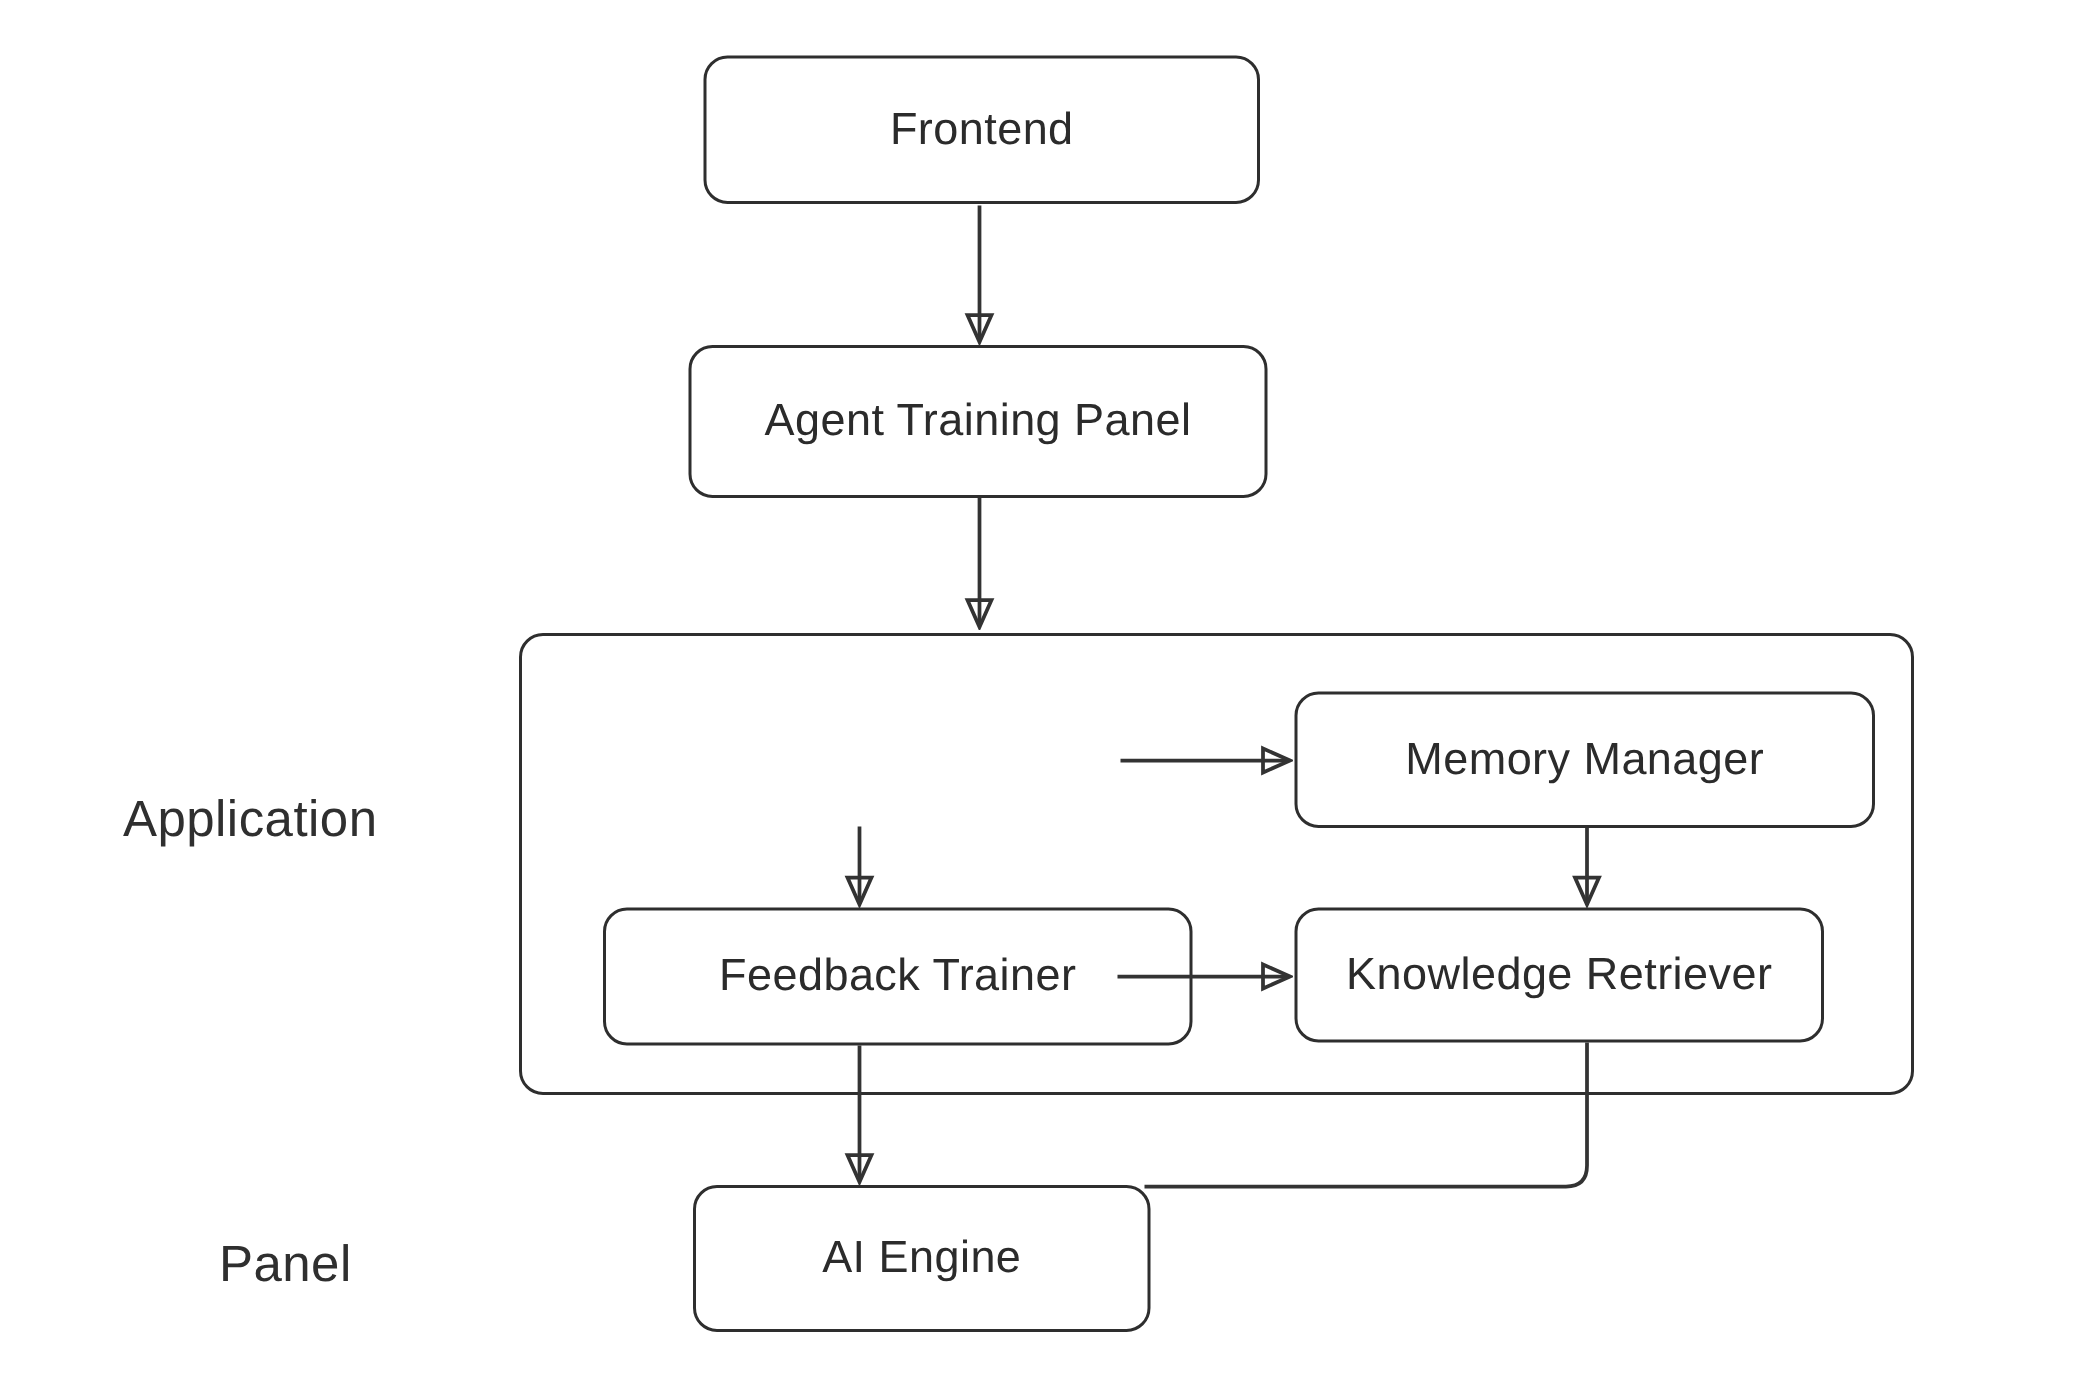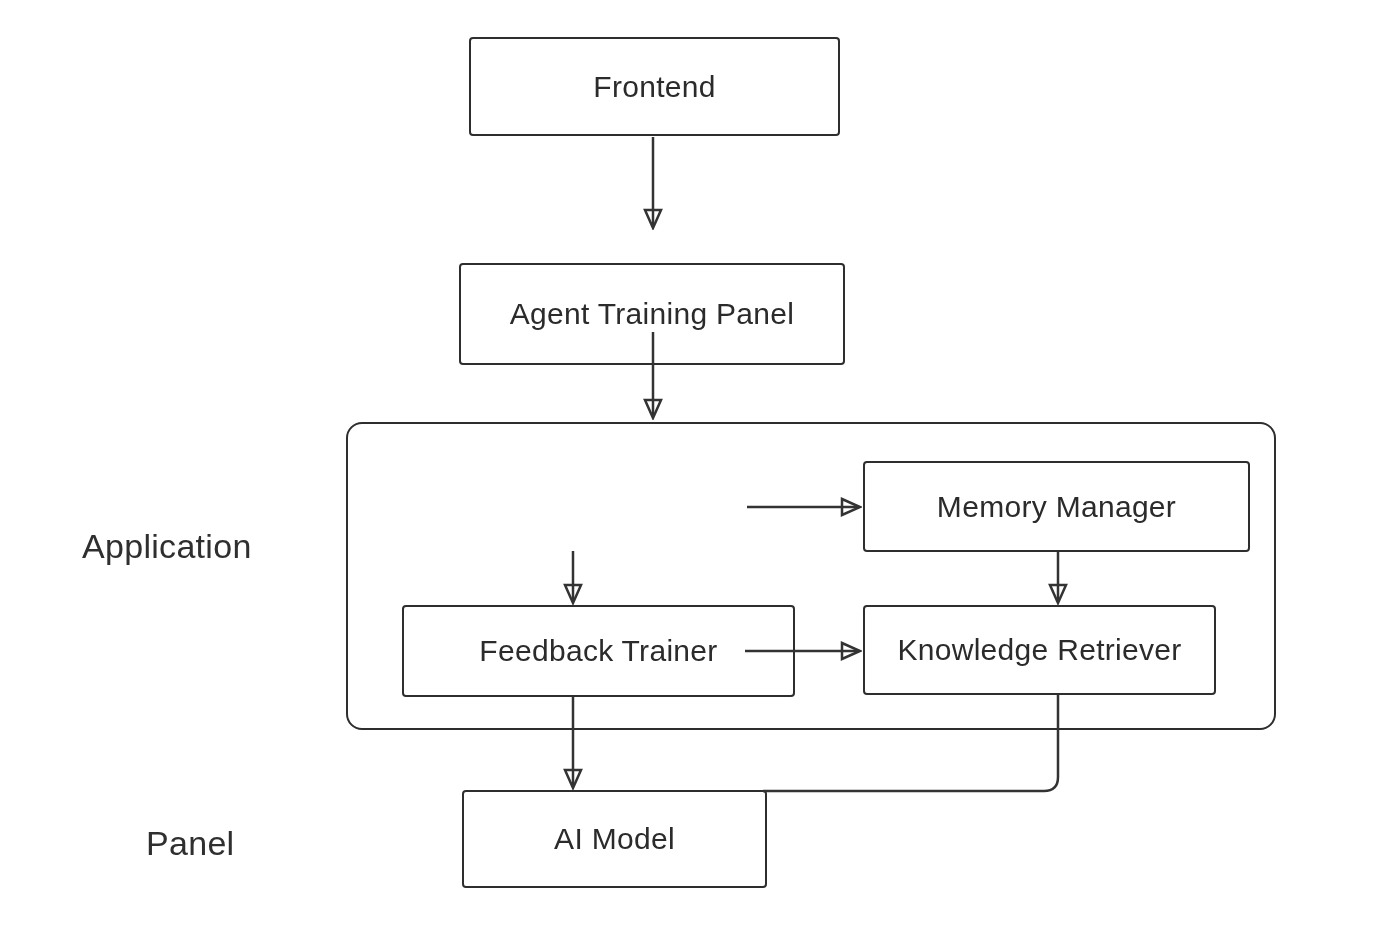--- a/index.html
+++ b/index.html
@@ -13,21 +13,21 @@
     height: 933px;
     background: #ffffff;
     font-family: "Liberation Sans", sans-serif;
     overflow: hidden;
   }
   .node {
     position: absolute;
     box-sizing: border-box;
     background: #ffffff;
     border: 2.5px solid #2e2e2e;
-    border-radius: 4px;
+    border-radius: 16px;
     display: flex;
     align-items: center;
     justify-content: center;
     font-size: 30px;
     color: #2b2b2b;
     letter-spacing: 0.3px;
     z-index: 2;
   }
   .group-box {
     position: absolute;
@@ -67,39 +67,39 @@
 
   <div class="group-box" style="left:346px; top:422px; width:930px; height:308px;"></div>
 
   <div class="group-label" style="left:82px; top:488px;margin-top:39px;">Application</div>
   <div class="group-label" style="left:146px; top:824px;">Panel</div>
 
   <div class="node" style="left:469px; top:37px; width:371px; height:99px;">
     <span>Frontend</span>
   </div>
 
-  <div class="node" style="left:459px; top:230px; width:386px; height:102px;margin-top:33px;">
+  <div class="node" style="left:459px; top:230px; width:386px; height:102px;">
     <span>Agent Training Panel</span>
   </div>
 
 
   <div class="node" style="left:863px; top:461px; width:387px; height:91px;">
     <span>Memory Manager</span>
   </div>
 
   <div class="node" style="left:402px; top:605px; width:393px; height:92px;">
     <span>Feedback Trainer</span>
   </div>
 
   <div class="node" style="left:863px; top:605px; width:353px; height:90px;">
     <span>Knowledge Retriever</span>
   </div>
 
   <div class="node" style="left:462px; top:790px; width:305px; height:98px;">
-    <span>AI Model</span>
+    <span>AI Engine</span>
   </div>
 
   <svg class="edges-svg" viewBox="0 0 1400 933" xmlns="http://www.w3.org/2000/svg">
     <defs>
       <marker id="arrow" markerUnits="userSpaceOnUse" markerWidth="22" markerHeight="22" viewBox="0 0 22 22" refX="18" refY="11" orient="auto">
         <path d="M2,3 L20,11 L2,19 Z" fill="#333333" stroke="none"></path>
       </marker>
     </defs>
 
     <path d="M 653 137 L 653 226" marker-end="url(#arrow)"></path>

